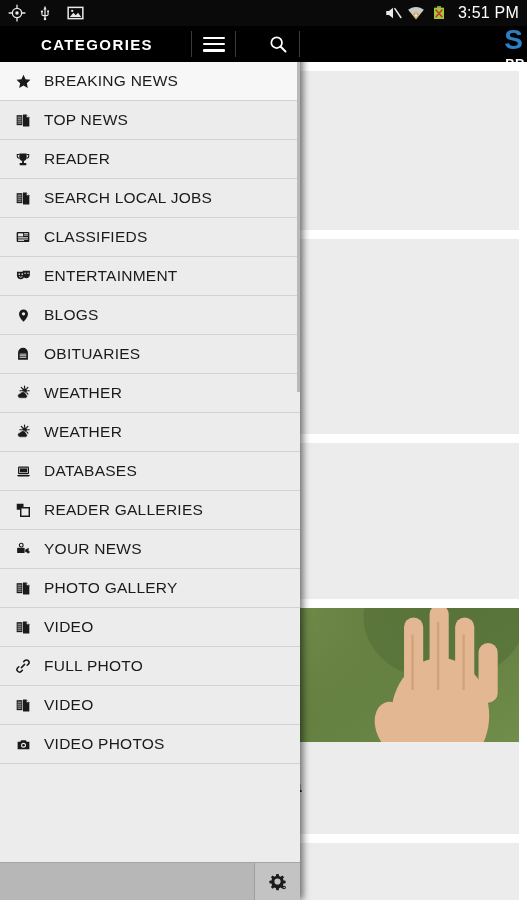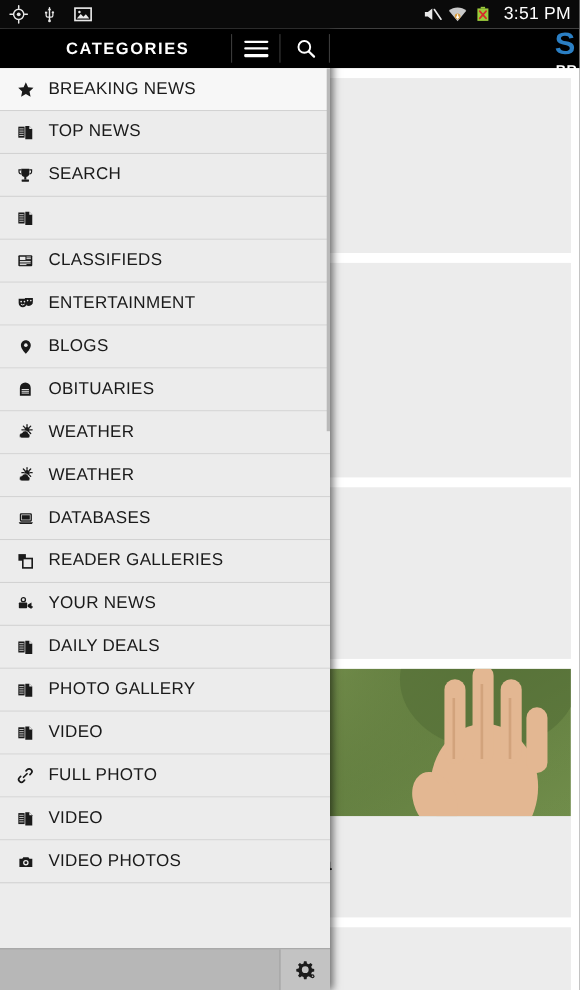--- a/index.html
+++ b/index.html
@@ -58,21 +58,21 @@
 
   
   .drawer{
     position:absolute; top:26px; left:0; width:300px; height:874px;
     background:#ececec; z-index:30;
     box-shadow:3px 0 7px rgba(0,0,0,.55);
     display:flex; flex-direction:column;
   }
   .drawer-header{
     height:36px; background:#000; display:flex; align-items:center;
-    flex:0 0 36px; position:relative;
+    flex:0 0 36px; position:relative;gap:19px;
   }
   .drawer-title{
     color:#fff; font-size:15px; font-weight:bold; letter-spacing:1.4px;
     flex:1; text-align:center; padding-left:22px;
   }
   .hdr-btn{
     width:45px; height:36px; display:flex; align-items:center; justify-content:center;
     position:relative;
   }
   .hdr-btn.sep::before{
@@ -329,31 +329,32 @@
         </div>
         <div class="nav-item">
           <span class="nav-ico">
             <svg viewBox="0 0 24 24" width="16" height="17">
               <path d="M6.5 3h11v5.5a5.5 5.5 0 0 1-11 0z" fill="#1a1a1a"></path>
               <path d="M6.5 4.5H3.4v2.1c0 2 1.4 3.3 3.1 3.4M17.5 4.5h3.1v2.1c0 2-1.4 3.3-3.1 3.4" stroke="#1a1a1a" stroke-width="1.6" fill="none"></path>
               <rect x="10.6" y="13.2" width="2.8" height="4.4" fill="#1a1a1a"></rect>
               <rect x="7" y="17.4" width="10" height="3.2" rx="0.6" fill="#1a1a1a"></rect>
             </svg>
           </span>
-          <span class="nav-lbl">SEARCH</span>
+          <span class="nav-lbl">READER</span>
         </div>
         <div class="nav-item">
           <span class="nav-ico">
             <svg viewBox="0 0 24 24" width="16" height="17">
               <rect x="2.5" y="4" width="8.5" height="15" fill="#1a1a1a"></rect>
               <path d="M3.8 7h6M3.8 10h6M3.8 13h6M3.8 16h6" stroke="#ececec" stroke-width="1.1"></path>
               <path d="M12 3h5.5l4 4v14H12z" fill="#1a1a1a"></path>
               <path d="M17.5 3v4h4" fill="#ececec"></path>
             </svg>
           </span>
+          <span class="nav-lbl">SEARCH LOCAL JOBS</span>
         </div>
         <div class="nav-item">
           <span class="nav-ico">
             <svg viewBox="0 0 24 24" width="16" height="16">
               <rect x="2.5" y="4.5" width="19" height="15" rx="1.4" fill="#1a1a1a"></rect>
               <rect x="4.6" y="6.6" width="7.6" height="4.4" fill="#ececec"></rect>
               <path d="M13.6 7h6M13.6 9.2h6M4.6 13h14.8M4.6 15.2h14.8M4.6 17.3h9" stroke="#ececec" stroke-width="1.3"></path>
             </svg>
           </span>
           <span class="nav-lbl">CLASSIFIEDS</span>
@@ -436,31 +437,20 @@
         <div class="nav-item">
           <span class="nav-ico">
             <svg viewBox="0 0 24 24" width="17" height="15">
               <rect x="1.8" y="9.2" width="12" height="8.4" rx="1" fill="#1a1a1a"></rect>
               <path d="M14.6 12.4l5.6-3.4v9.6l-5.6-3.4z" fill="#1a1a1a"></path>
               <circle cx="8.4" cy="5" r="3" fill="none" stroke="#1a1a1a" stroke-width="1.9"></circle>
               <circle cx="20.6" cy="15.8" r="1.5" fill="#1a1a1a"></circle>
             </svg>
           </span>
           <span class="nav-lbl">YOUR NEWS</span>
-        </div>
-        <div class="nav-item">
-          <span class="nav-ico">
-            <svg viewBox="0 0 24 24" width="16" height="17">
-              <rect x="2.5" y="4" width="8.5" height="15" fill="#1a1a1a"></rect>
-              <path d="M3.8 7h6M3.8 10h6M3.8 13h6M3.8 16h6" stroke="#ececec" stroke-width="1.1"></path>
-              <path d="M12 3h5.5l4 4v14H12z" fill="#1a1a1a"></path>
-              <path d="M17.5 3v4h4" fill="#ececec"></path>
-            </svg>
-          </span>
-          <span class="nav-lbl">DAILY DEALS</span>
         </div>
         <div class="nav-item">
           <span class="nav-ico">
             <svg viewBox="0 0 24 24" width="16" height="17">
               <rect x="2.5" y="4" width="8.5" height="15" fill="#1a1a1a"></rect>
               <path d="M3.8 7h6M3.8 10h6M3.8 13h6M3.8 16h6" stroke="#ececec" stroke-width="1.1"></path>
               <path d="M12 3h5.5l4 4v14H12z" fill="#1a1a1a"></path>
               <path d="M17.5 3v4h4" fill="#ececec"></path>
             </svg>
           </span>

